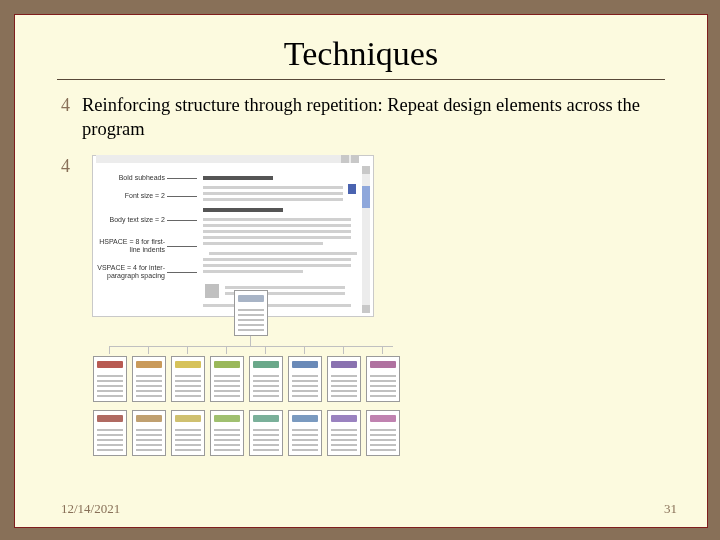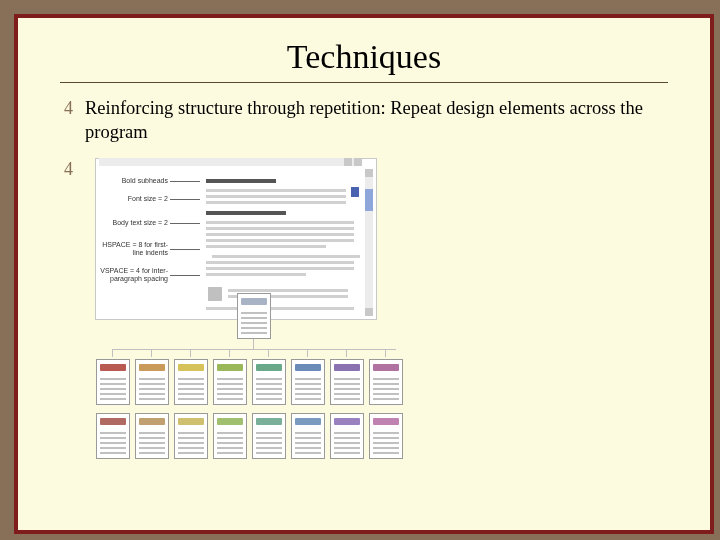--- a/index.html
+++ b/index.html
@@ -1,17 +1,17 @@
 <!DOCTYPE html>
 <html><head>
 <meta charset="utf-8">
 <style>
   html,body{margin:0;padding:0}
   body{width:720px;height:540px;background:#887058;font-family:Georgia,'Times New Roman',serif;color:#000;position:relative;overflow:hidden}
-  .slide{position:absolute;left:14px;top:14px;width:692px;height:512px;background:#fcfadf;border:4px solid #7f1d1d}
+  .slide{position:absolute;left:14px;top:14px;width:692px;height:512px;background:#fcfadf;border:1px solid #7f1d1d}
   .title{font-size:34px;text-align:center;margin:20px 0 6px}
   .title-rule{margin:0 42px;border:none;border-top:1px solid #584838}
   .content{padding:14px 46px 0}
   .bullet{display:flex;gap:12px;margin-bottom:14px;font-size:18.5px;line-height:1.28}
   .bmark{flex:0 0 auto;color:#887058;font-size:18px;line-height:1.25}
   .row2{display:flex;gap:22px;align-items:flex-start}
   .row2 .btext{flex:1}
   .diagA{position:relative;width:280px;height:160px;background:#fff;border:1px solid #c9c9c9;flex:0 0 auto}
   .bar{position:absolute;left:3px;right:3px;height:4px;border-radius:1px}
   .lns{position:absolute;left:3px;right:3px;bottom:3px}
@@ -290,13 +290,17 @@
             <div></div>
             <div></div>
             <div></div>
             <div></div>
           </div>
         </div>
         <div class="vt" style="left: 287px; top: 56px; width: 1px; height: 8px;"></div>
       </div>
   </div>
 
+  <div class="footer">
+    <span>12/14/2021</span>
+    <span>31</span>
+  </div>
 </div>
 
 </body></html>

